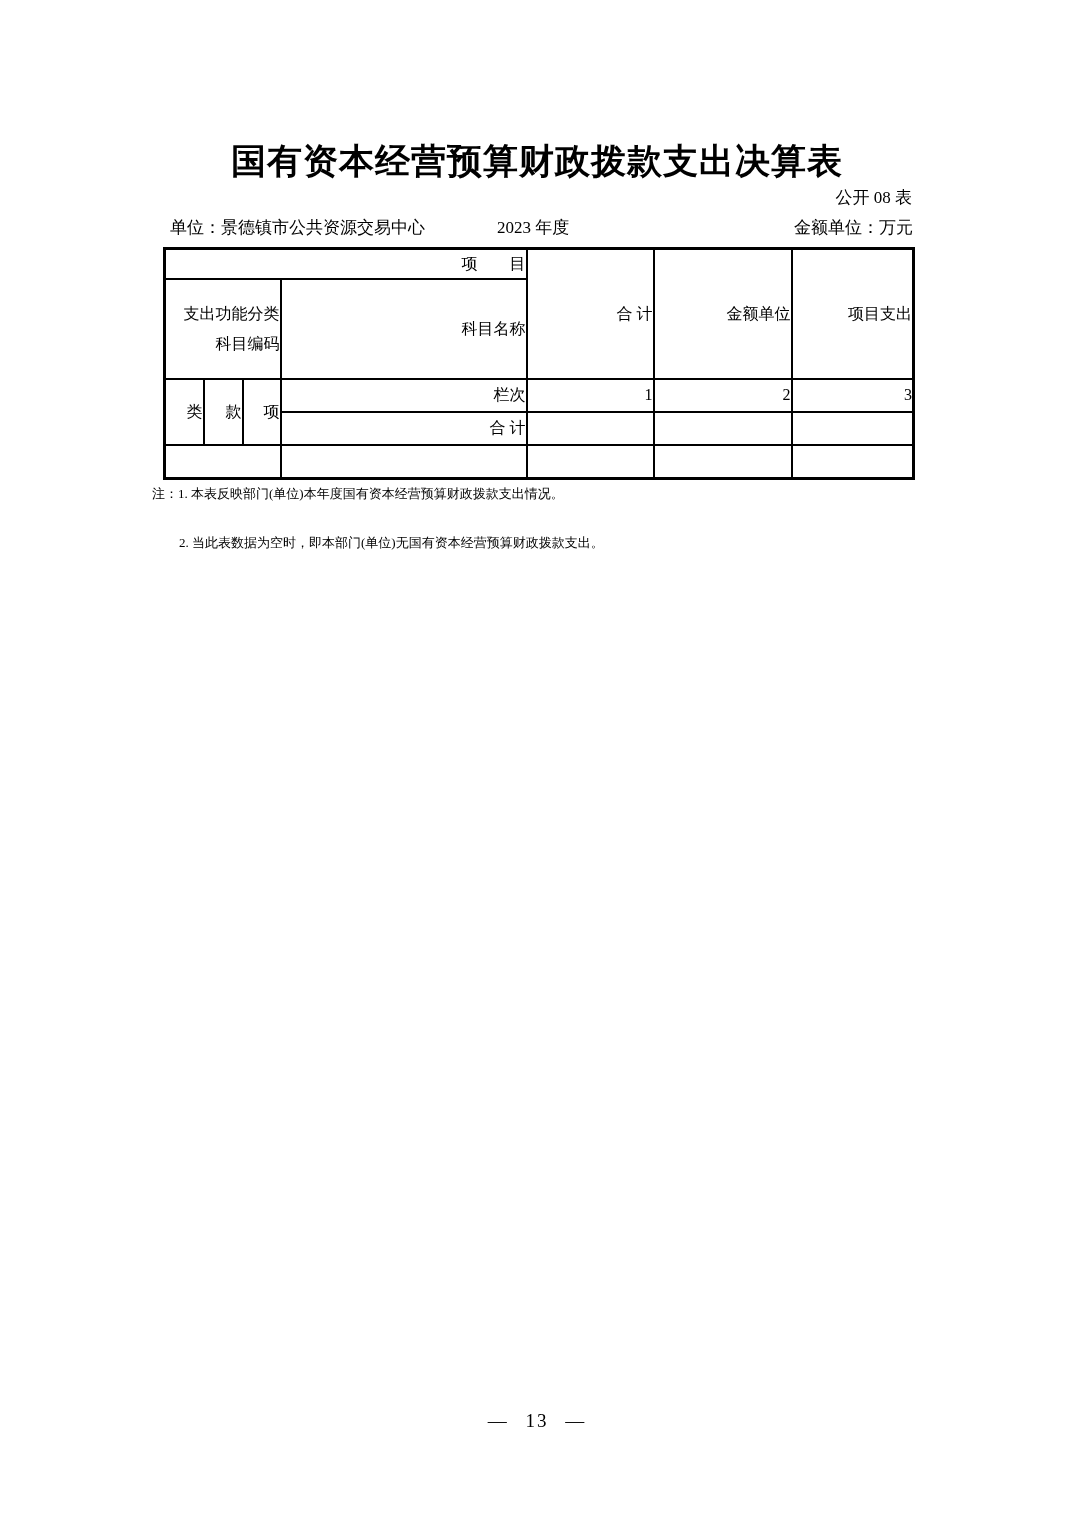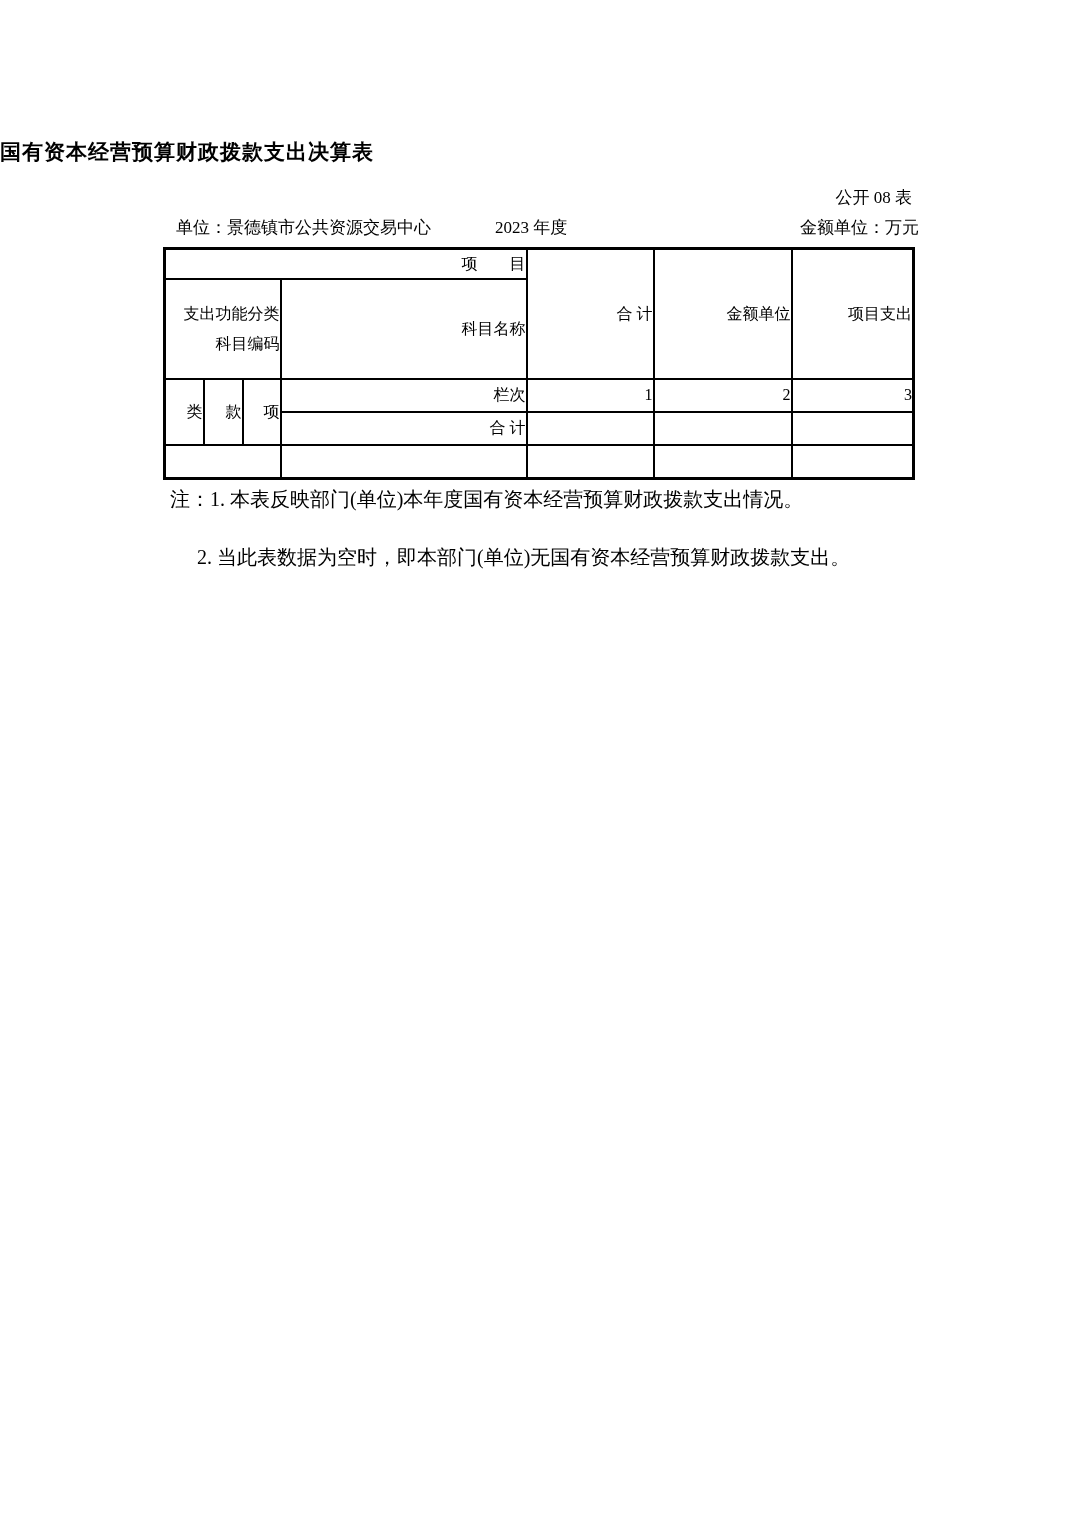--- a/index.html
+++ b/index.html
@@ -12,44 +12,44 @@
     font-family: "Liberation Serif", "DejaVu Serif", serif;
     color: #000000;
     overflow: hidden;
     margin: 0 auto;
   }
   .doc-title {
     position: absolute;
     top: 138px;
     left: 0;
     width: 100%;
-    font-size: 21px;
+    text-align: center;
+    font-size: 35px;
     font-weight: 600;
     letter-spacing: 1px;
     white-space: nowrap;
   }
   .table-code {
     position: absolute;
     top: 186px;
     right: 162px;
     font-size: 17px;
     white-space: nowrap;
     margin-left: 30px;
   }
   .meta-line {
     position: absolute;
     top: 216px;
     left: 163px;
     width: 750px;
     height: 26px;
     font-size: 17px;
-    margin-left: 6px;
   }
   .meta-unit   { position: absolute; left: 7px;   top: 0; white-space: nowrap; }
-  .meta-year   { position: absolute; left: 326px; top: 0; white-space: nowrap; }
+  .meta-year   { position: absolute; left: 334px; top: 0; white-space: nowrap; }
   .meta-amount { position: absolute; right: 0;    top: 0; white-space: nowrap; }
 
   table.fin-table {
     position: absolute;
     top: 247px;
     left: 163px;
     width: 749px;
     border-collapse: collapse;
     table-layout: fixed;
     border: 3px solid #000;
@@ -65,22 +65,22 @@
   }
   tr.r-project  { height: 30px; }
   tr.r-header   { height: 100px; }
   tr.r-rank     { height: 33px; }
   tr.r-total    { height: 33px; }
   tr.r-empty    { height: 34px; }
   .two-line div { line-height: 30px; }
   .notes {
     position: absolute;
     top: 486px;
-    left: 170px;
-    font-size: 20px;
+    left: 152px;
+    font-size: 13px;
     line-height: 1.3;
   }
   .note-line-2 { margin-top: 32px; margin-left: 27px; }
   .page-number {
     position: absolute;
     top: 1410px;
     left: 0;
     width: 100%;
     text-align: center;
     font-size: 19px;
@@ -150,14 +150,15 @@
       <td></td>
     </tr>
   </tbody>
     </table>
 
   <div class="notes">
     <div class="note-line-1">注：1. 本表反映部门(单位)本年度国有资本经营预算财政拨款支出情况。</div>
     <div class="note-line-2">2. 当此表数据为空时，即本部门(单位)无国有资本经营预算财政拨款支出。</div>
   </div>
 
+  <div class="page-number">— 13 —</div>
 
 </div>
 
 </body></html>

